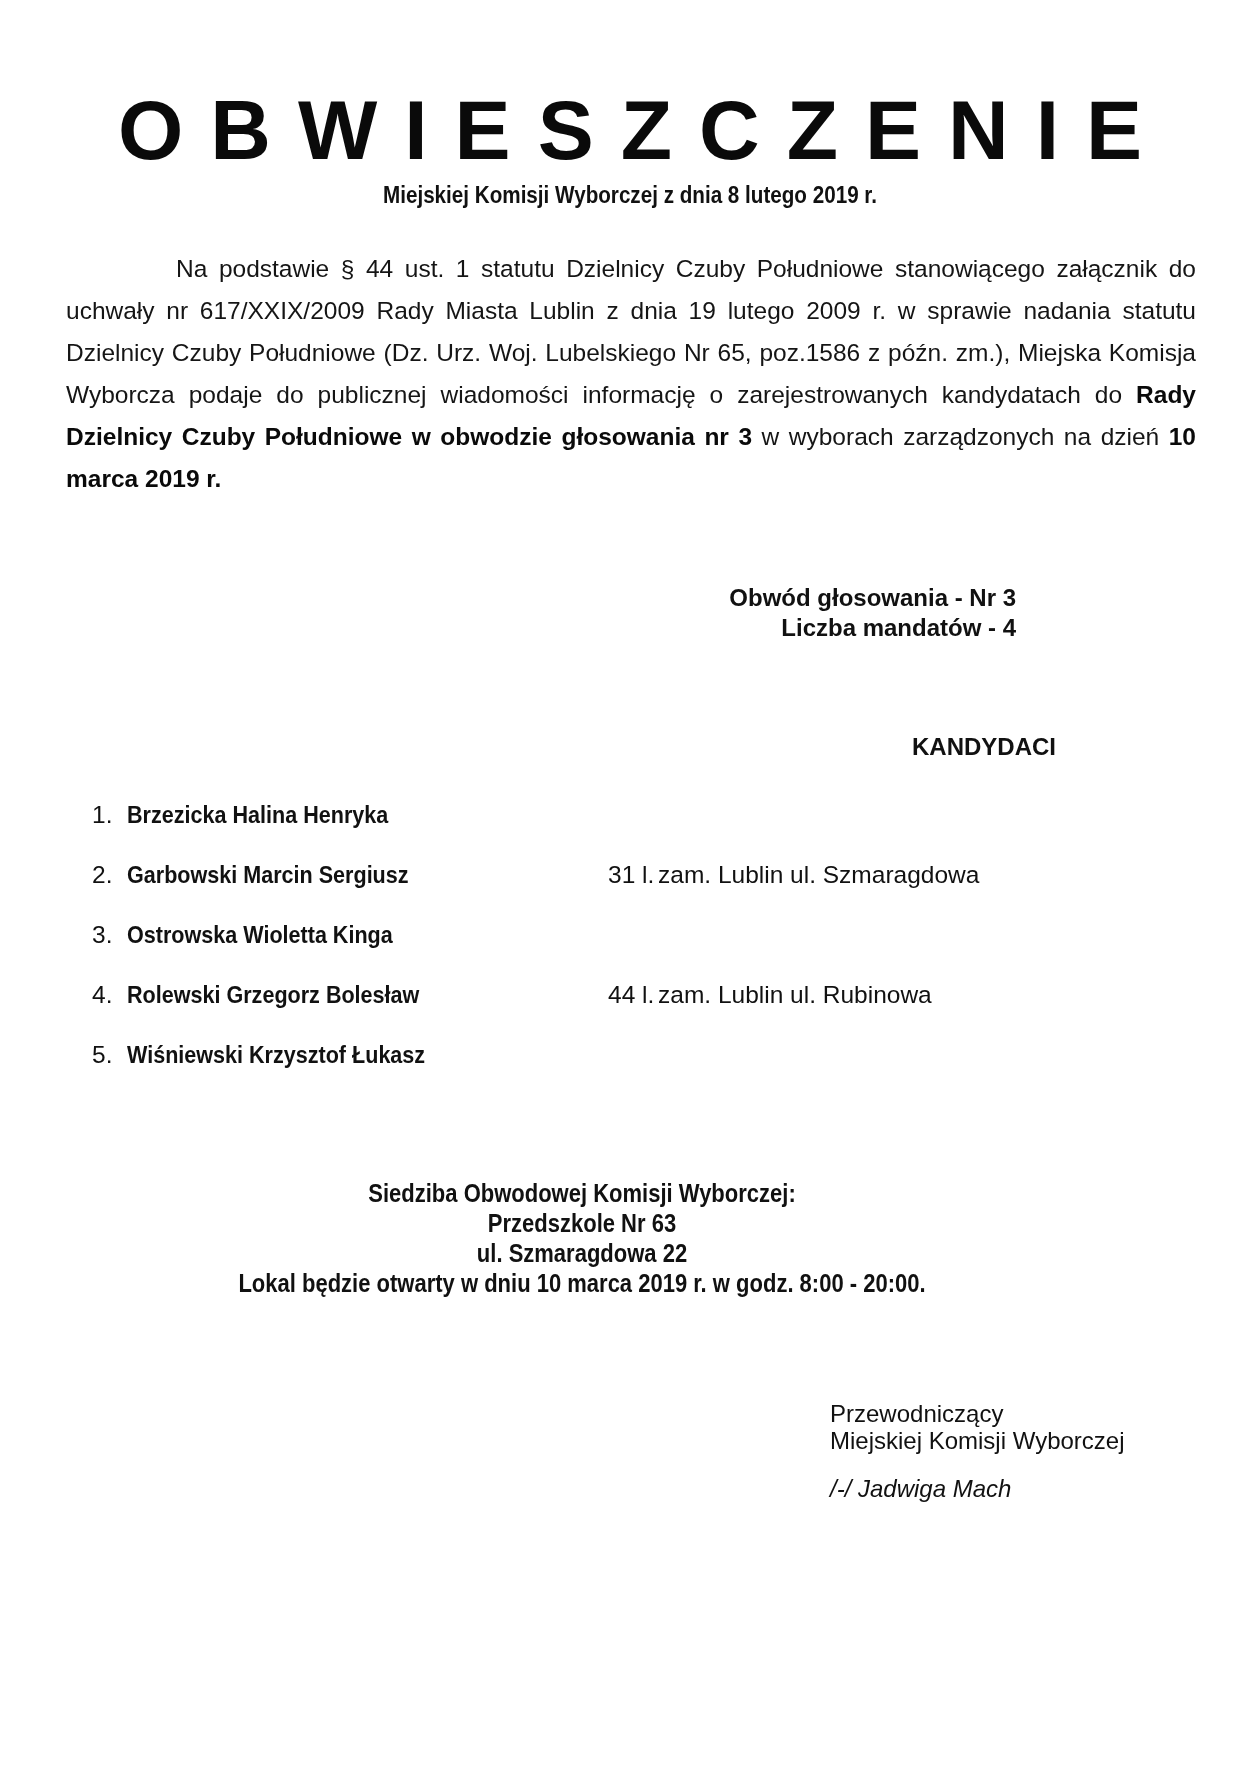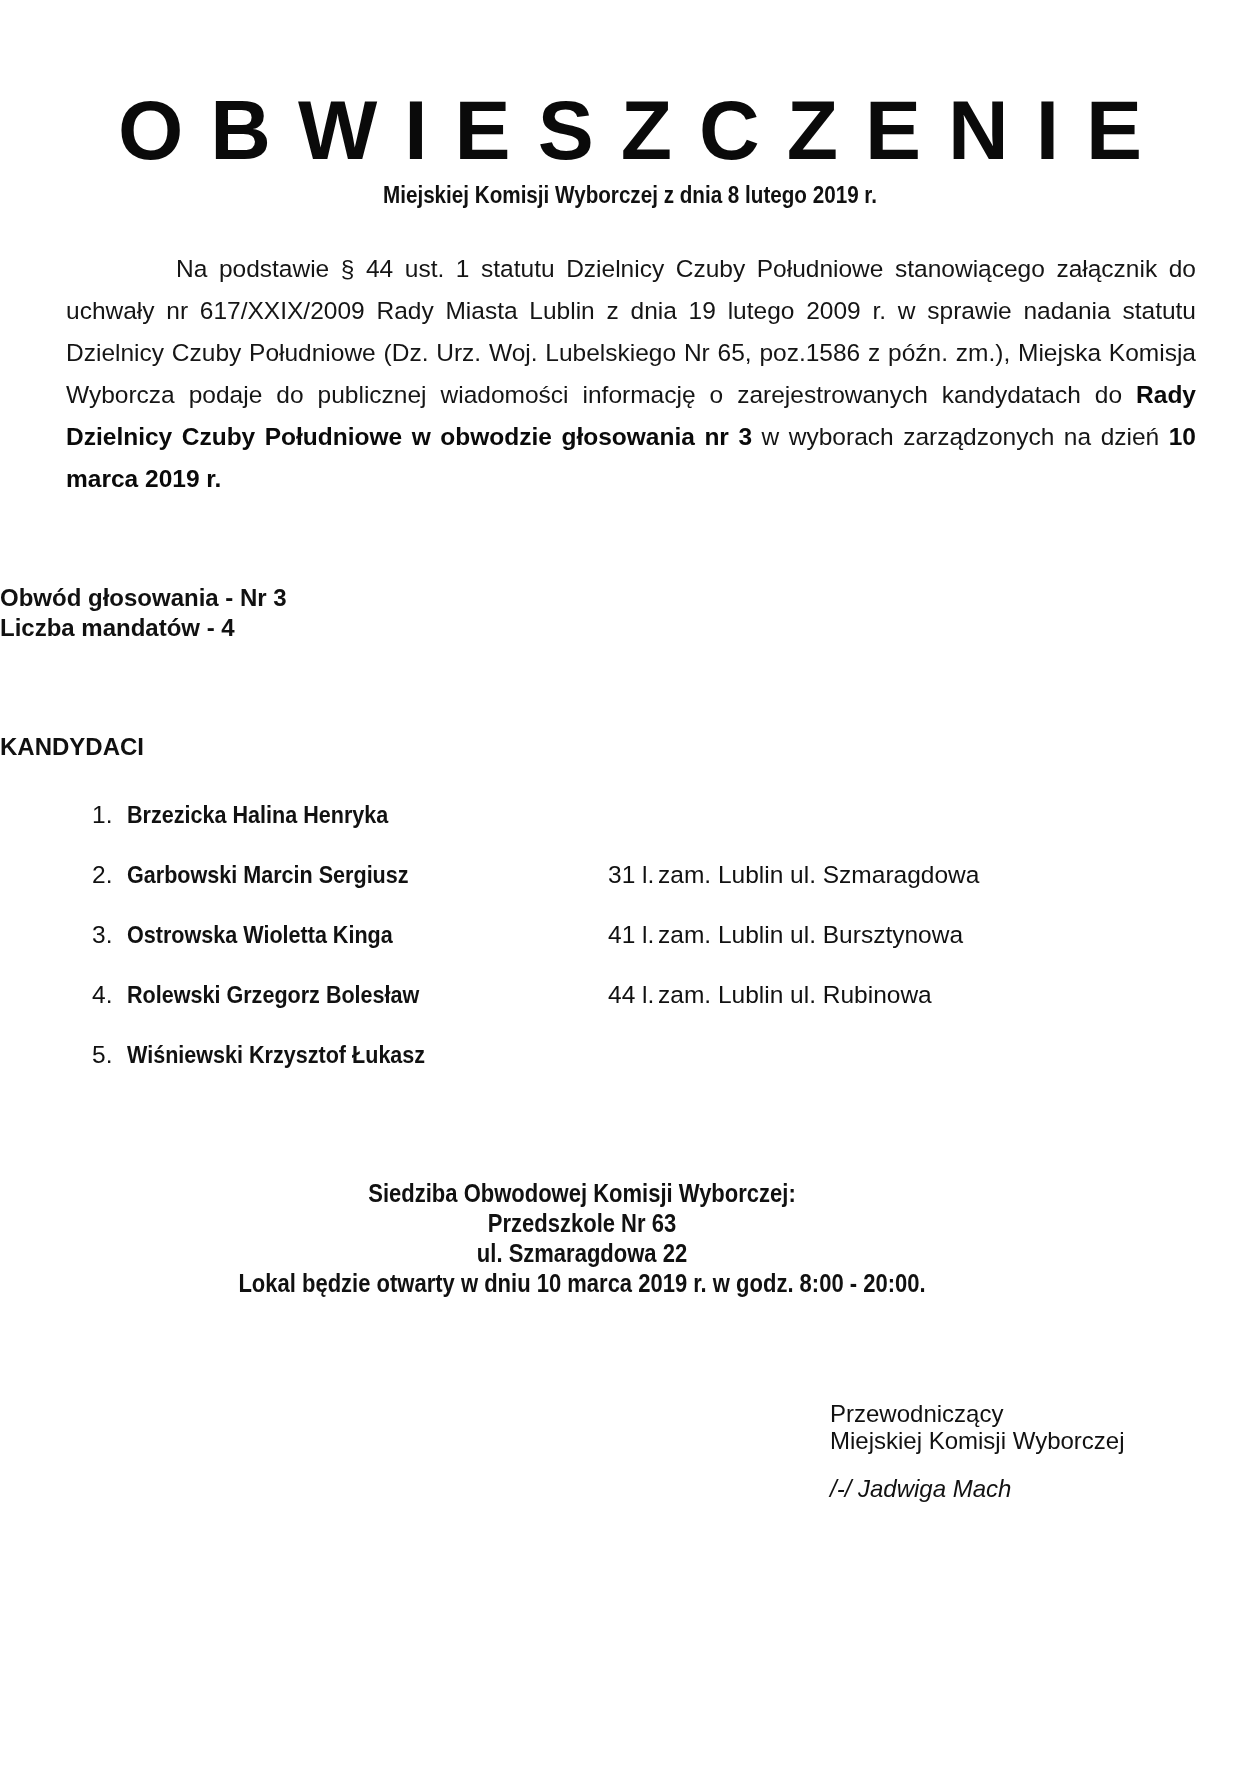--- a/index.html
+++ b/index.html
@@ -43,27 +43,27 @@
       font-size: 24.5px;
       line-height: 42px;
       text-align: justify;
       text-indent: 110px;
       color: #151515;
     }
     .para b { font-weight: bold; color: #0a0a0a; }
 
     .center-block {
       left: 0; width: 1016px;
-      text-align: left;
+      text-align: right;
       font-weight: bold;
       font-size: 24px;
       line-height: 30px;
     }
     .district { top: 583px; }
-    .kandydaci-title { top: 732px; }
+    .kandydaci-title { top: 732px; margin-left: 40px; }
 
     .candidates {
       left: 92px; top: 800px; width: 1000px;
       font-size: 24.5px;
     }
     .cand-row {
       position: relative;
       height: 60px;
       line-height: 30px;
     }
@@ -128,21 +128,20 @@
     <span class="cand-name">Brzezicka Halina Henryka</span>
   </div>
   <div class="cand-row">
     <span class="cand-num">2.</span>
     <span class="cand-name">Garbowski Marcin Sergiusz</span>
     <span class="cand-info"><span class="cand-age">31 l.</span><span>zam. Lublin ul. Szmaragdowa</span></span>
   </div>
   <div class="cand-row">
     <span class="cand-num">3.</span>
     <span class="cand-name">Ostrowska Wioletta Kinga</span>
-    <span class="cand-info"><span class="cand-age">41 l.</span><span>zam. Lublin ul. Bursztynowa</span></span>
   </div>
   <div class="cand-row">
     <span class="cand-num">4.</span>
     <span class="cand-name">Rolewski Grzegorz Bolesław</span>
     <span class="cand-info"><span class="cand-age">44 l.</span><span>zam. Lublin ul. Rubinowa</span></span>
   </div>
   <div class="cand-row">
     <span class="cand-num">5.</span>
     <span class="cand-name">Wiśniewski Krzysztof Łukasz</span>
   </div>

